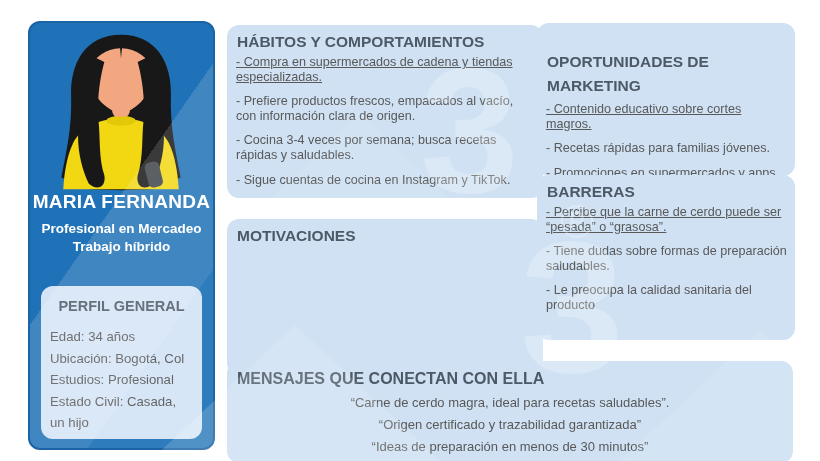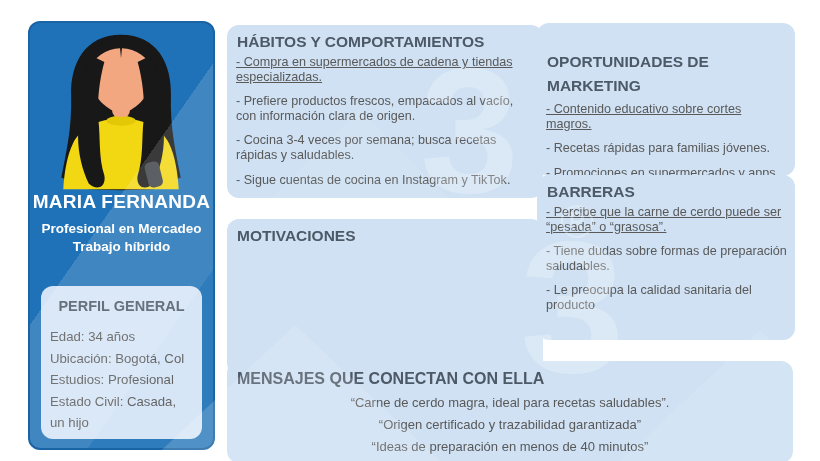--- a/index.html
+++ b/index.html
@@ -157,21 +157,21 @@
         <p class="bullet">- Tiene dudas sobre formas de preparación saludables.</p>
         <p class="bullet">- Le preocupa la calidad sanitaria del producto</p>
       </div>
   </div>
 
   <div class="panel" id="panel-mensajes">
     <div class="panel-title">MENSAJES QUE CONECTAN CON ELLA</div>
     <div class="quotes">
         <p class="quote">“Carne de cerdo magra, ideal para recetas saludables”.</p>
         <p class="quote">“Origen certificado y trazabilidad garantizada”</p>
-        <p class="quote">“Ideas de preparación en menos de 40 minutos”</p>
+        <p class="quote">“Ideas de preparación en menos de 30 minutos”</p>
       </div>
   </div>
 
   <svg class="watermark" viewBox="0 0 820 461" aria-hidden="true">
     <text x="420" y="192" font-size="178" font-weight="bold" fill="#ffffff" opacity="0.26">3</text>
     <text x="520" y="372" font-size="188" font-weight="bold" fill="#ffffff" opacity="0.26">3</text>
     <text x="560" y="238" font-size="46" fill="#ffffff" opacity="0.28">®</text>
     <path d="M150,461 L295,325 L440,461 Z" fill="#ffffff" opacity="0.16"></path>
     <path d="M620,461 L760,330 L820,390 L820,461 Z" fill="#ffffff" opacity="0.10"></path>
     <path d="M250,219 L360,110 L470,219 Z" fill="#ffffff" opacity="0.07"></path>

